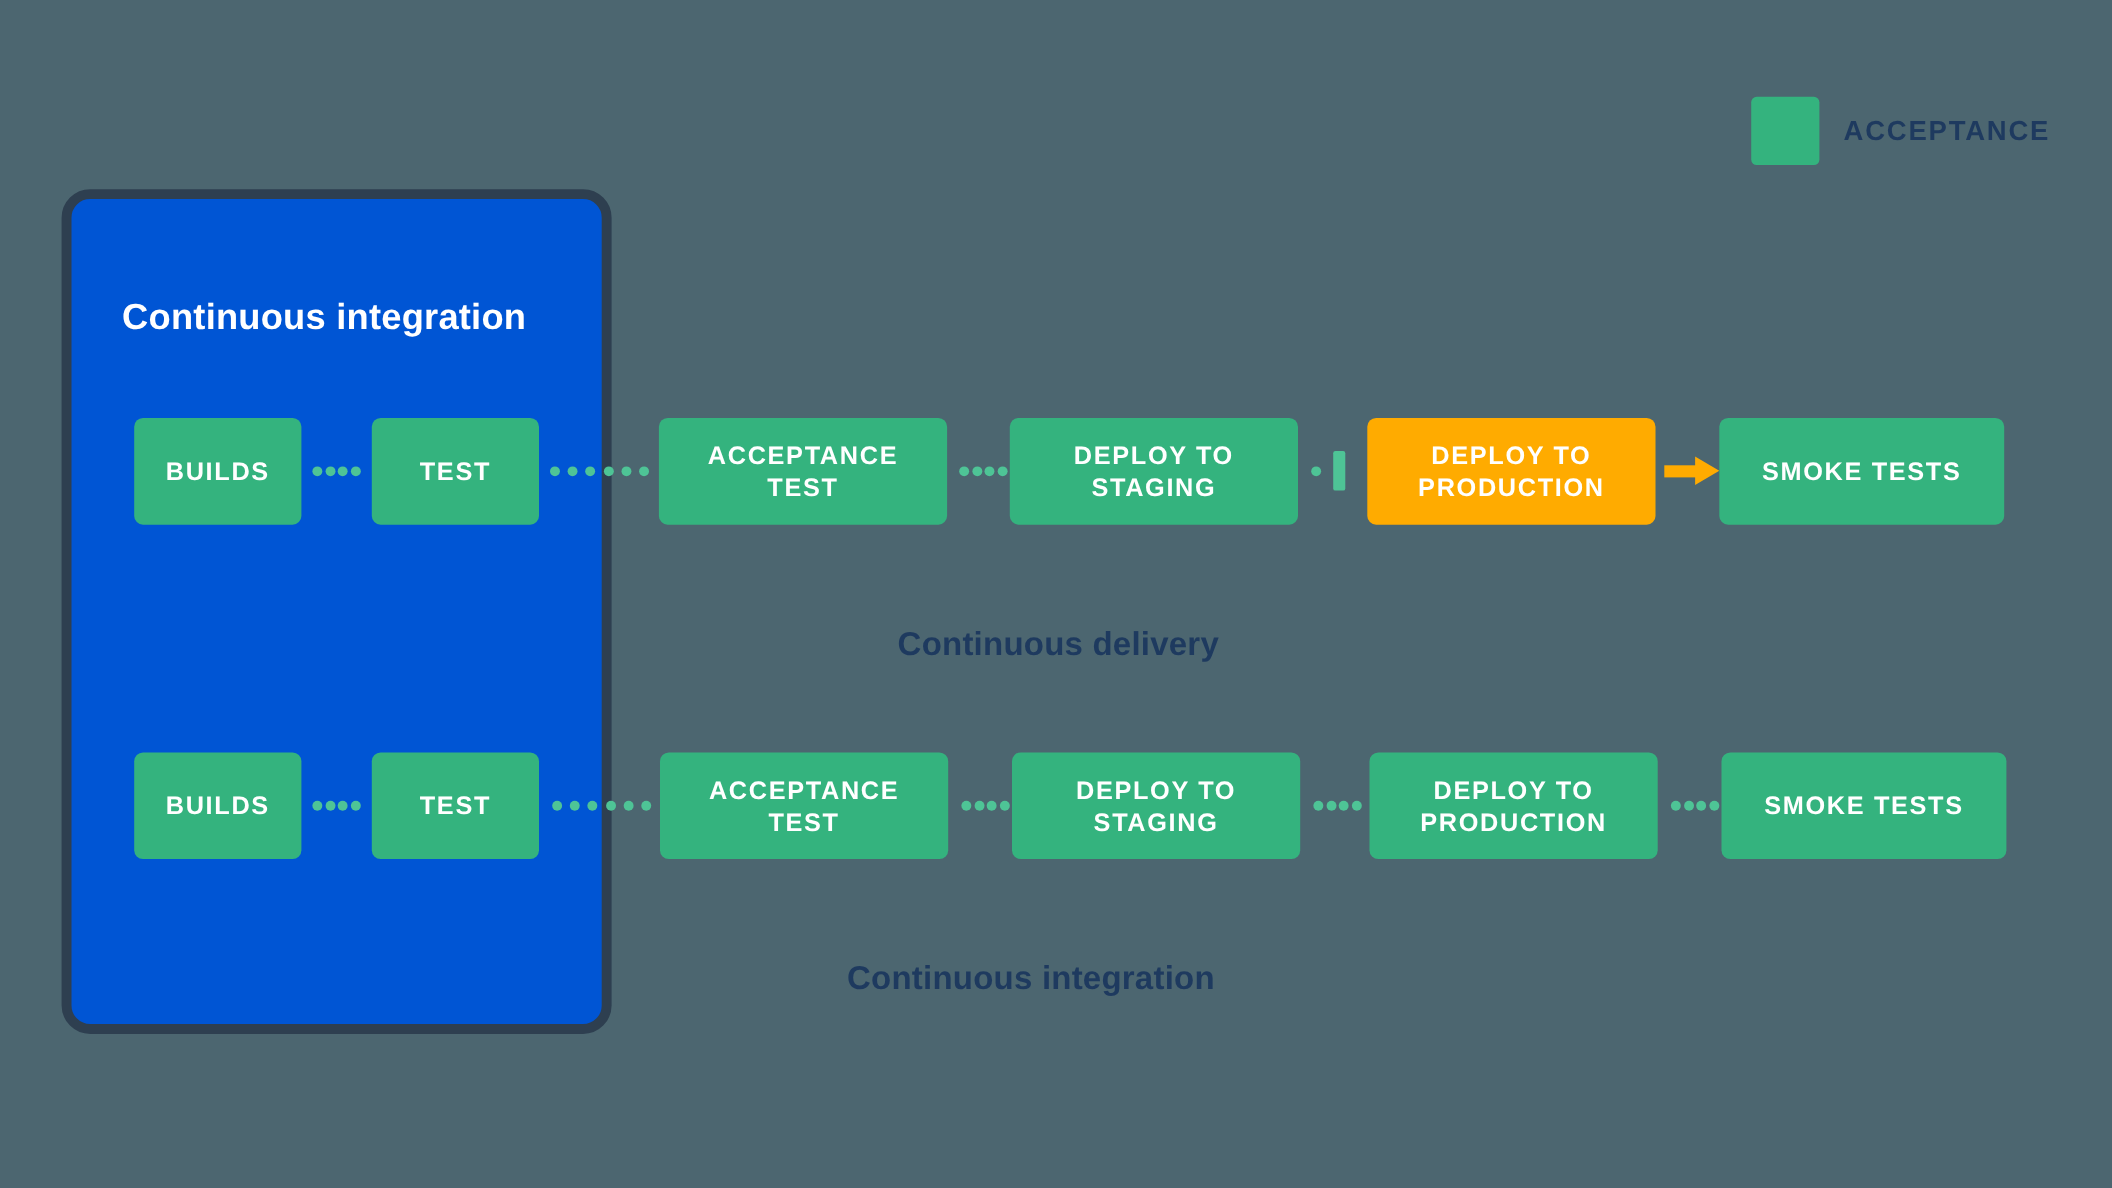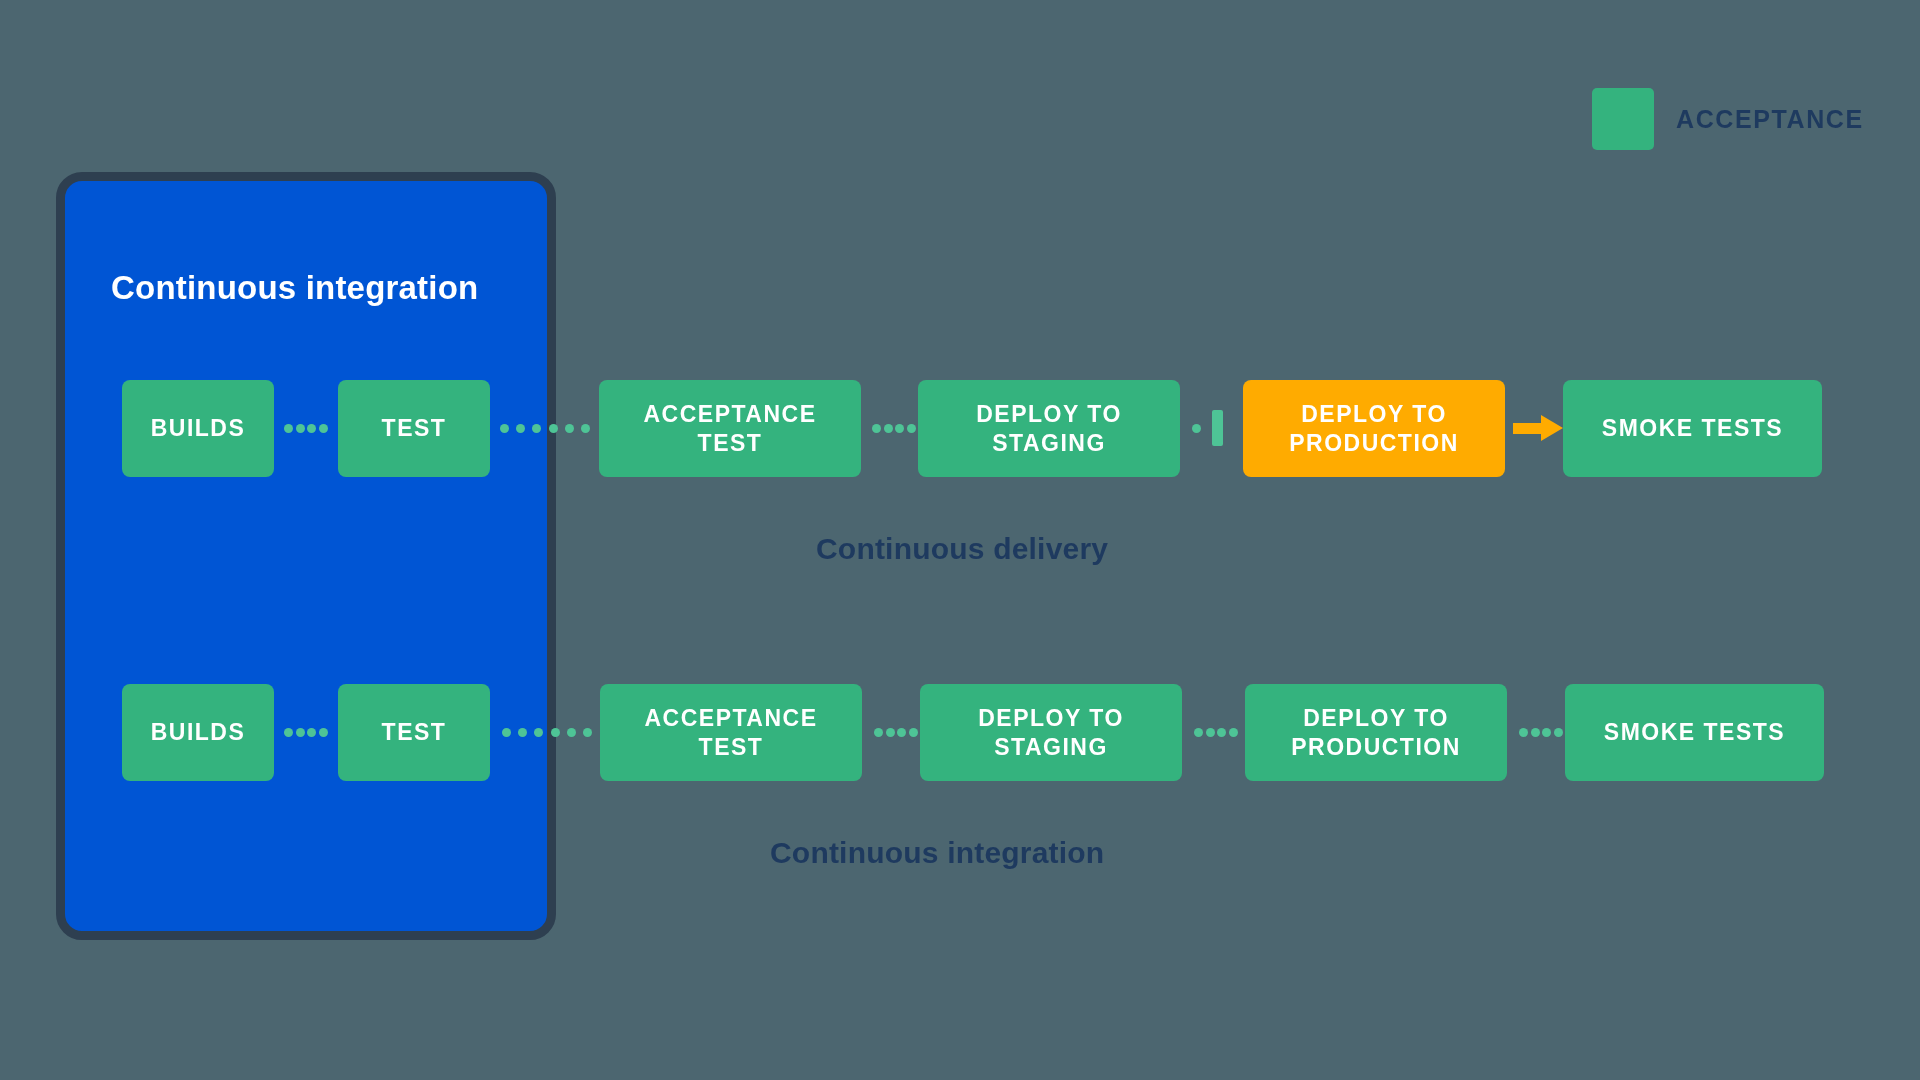--- a/index.html
+++ b/index.html
@@ -136,20 +136,21 @@
   }
 
   
   .row-caption {
     position: absolute;
     font-size: 30px;
     font-weight: 700;
     color: #1e3a5f;
     white-space: nowrap;
     letter-spacing: 0.2px;
+    margin-top: 37px;
   }
 </style>
 </head>
 <body>
 
 <div id="stage">
 
   <div id="legend">
     <div class="legend-row">
       <span class="legend-swatch" style="background:#34b37e"></span>

